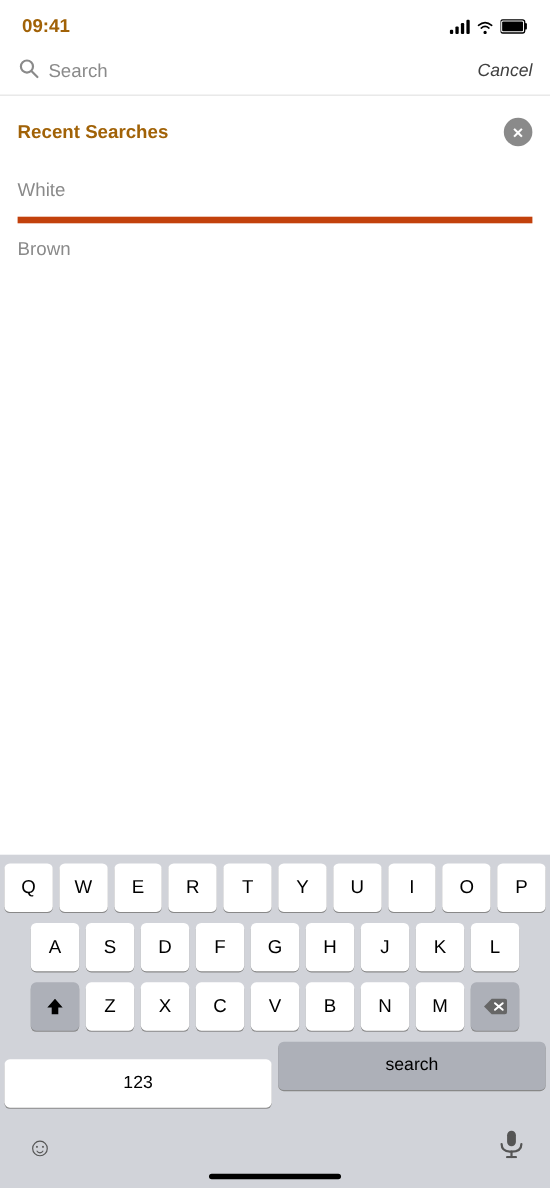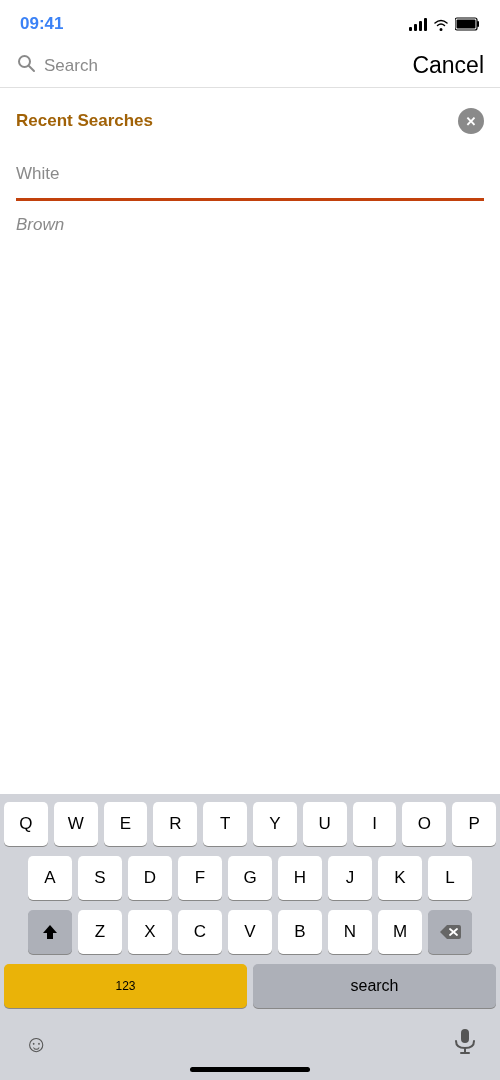--- a/index.html
+++ b/index.html
@@ -17,21 +17,21 @@
     .status-bar {
       display: flex;
       justify-content: space-between;
       align-items: center;
       padding: 12px 20px 8px;
       height: 44px;
     }
     .status-time {
       font-size: 17px;
       font-weight: 600;
-      color: #3b82f6;
+      color: #a16207;
     }
     .status-icons {
       display: flex;
       align-items: center;
       gap: 6px;
     }
     .signal-bars {
       display: flex;
       align-items: flex-end;
       gap: 2px;
@@ -59,26 +59,27 @@
     .search-input {
       flex: 1;
       border: none;
       outline: none;
       font-size: 17px;
       color: #000;
       background: transparent;
     }
     .search-input::placeholder { color: #8a8a8a; }
     .cancel-btn {
-      font-size: 23px;
-      color: #000000;
+      font-size: 16px;
+      color: #404040;
       background: none;
       border: none;
       cursor: pointer;
       flex-shrink: 0;
+      font-style: italic;
     }
 
     
     .recent-section {
       padding: 20px 16px 0;
     }
     .recent-header {
       display: flex;
       justify-content: space-between;
       align-items: center;
@@ -102,26 +103,26 @@
       flex-shrink: 0;
     }
     .clear-btn::before {
       content: '✕';
       color: #fff;
       font-size: 13px;
       font-weight: 600;
     }
     .recent-item {
       padding: 14px 0;
-      border-bottom: 3px solid #c2410c;
+      border-bottom: 6px solid #c2410c;
       font-size: 17px;
       color: #8a8a8a;
       cursor: pointer;
     }
-    .recent-item:last-child { border-bottom: none; font-style: italic; }
+    .recent-item:last-child { border-bottom: none; }
 
     
     .keyboard {
       position: absolute;
       bottom: 0;
       left: 0;
       right: 0;
       background: #d1d3d9;
       padding: 8px 4px 0;
     }
@@ -152,24 +153,25 @@
       background: #adb0b8;
       color: #000;
     }
     .key.space-key {
       background: #fff;
       max-width: none;
       flex: 4;
       font-size: 16px;
     }
     .key.num-key {
-      background: #eab308;
+      background: #ffffff;
       max-width: none;
       flex: 1.5;
-      font-size: 12px;
+      font-size: 16px;
+      margin-top: 16px;
     }
     .key.search-key {
       background: #adb0b8;
       max-width: none;
       flex: 1.5;
       font-size: 16px;
     }
     .key.shift-key {
       background: #adb0b8;
       max-width: 44px;

